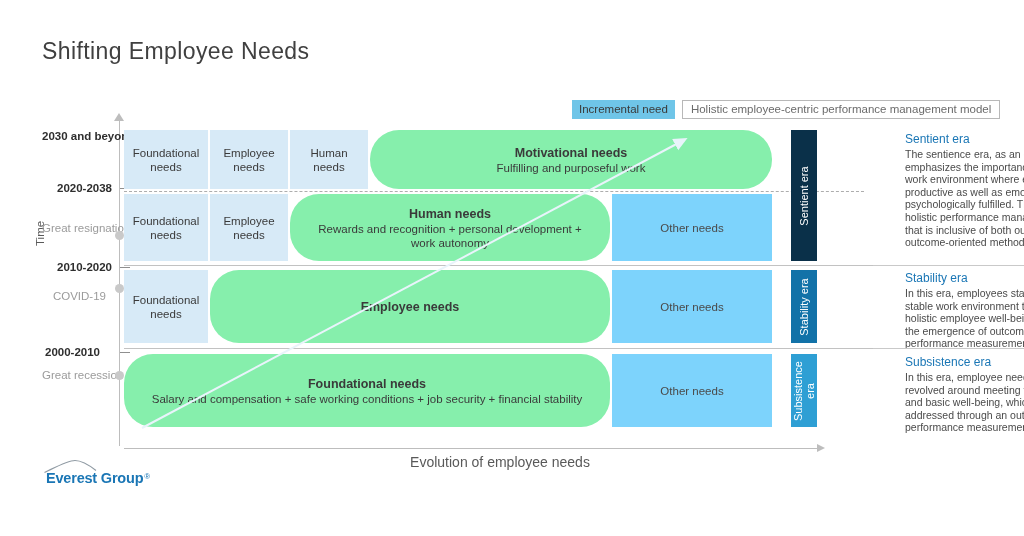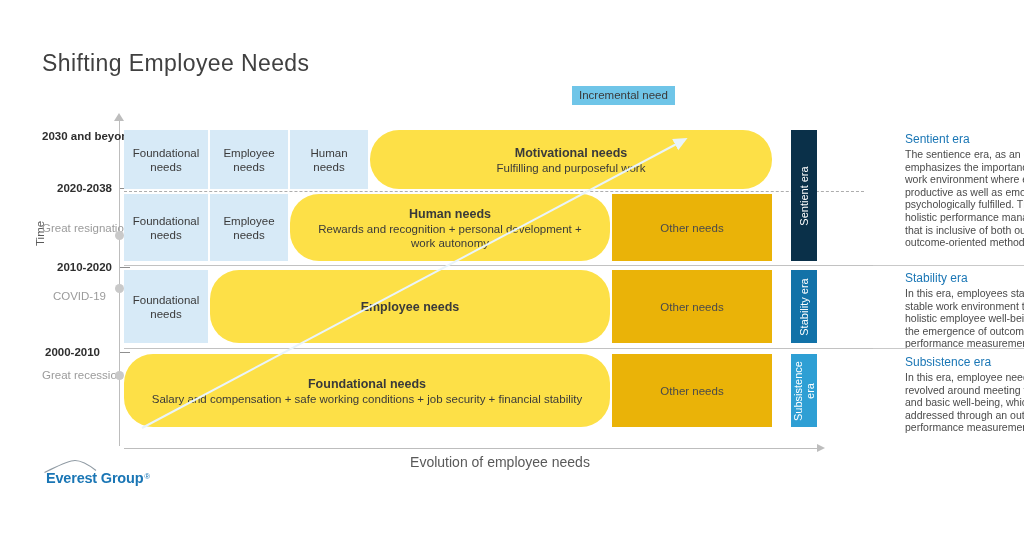--- a/index.html
+++ b/index.html
@@ -18,30 +18,29 @@
 
   
   #page-title {
     position: absolute;
     left: 42px;
     top: 38px;
     font-size: 23px;
     color: #404040;
     letter-spacing: 0.4px;
     white-space: nowrap;
-    margin-top: 12px;
   }
 
   
   #legend {
     position: absolute;
     left: 572px;
     top: 86px;
     display: flex;
-    align-items: flex-start;
+    align-items: flex-end;
     height: 33px;
   }
   #legend-incremental {
     background: #6fc5e8;
     color: #3a3a3a;
     font-size: 11.5px;
     line-height: 19px;
     padding: 0 7px;
     white-space: nowrap;
   }
@@ -164,22 +163,22 @@
   .cell .cell-title {
     font-weight: bold;
     font-size: 12.5px;
     line-height: 16px;
   }
   .cell .cell-sub {
     font-size: 11.5px;
     line-height: 14px;
   }
   .c-light  { background: #d7eaf7; }
-  .c-blue   { background: #fde047; border-radius: 29px; }
-  .c-gray   { background: #eab308; color:#4a4a4a; }
+  .c-blue   { background: #86efac; border-radius: 29px; }
+  .c-gray   { background: #7dd3fc; color:#4a4a4a; }
 
   .row-sep {
     position: absolute;
     left: 0;
     width: 870px;
     height: 1px;
     background: #c2c2c2;
   }
   .row-sep-dashed {
     position: absolute;
@@ -315,20 +314,21 @@
     padding-bottom: 1px;
   }
 </style>
 </head>
 <body>
 
 <div id="page-title">Shifting Employee Needs</div>
 
 <div id="legend">
   <div id="legend-incremental">Incremental need</div>
+  <div id="legend-holistic">Holistic employee-centric performance management model</div>
 </div>
 
 <div id="plot">
 
   <div id="y-axis-label">Time</div>
   <div id="y-axis-line"></div>
   <div id="y-axis-arrow"></div>
 
   <div class="y-tick-wrap" style="top:12px;">
     <div class="y-tick-label y-tick-major" style="position:relative;right:auto;padding-right:8px;">2030 and beyond</div>

